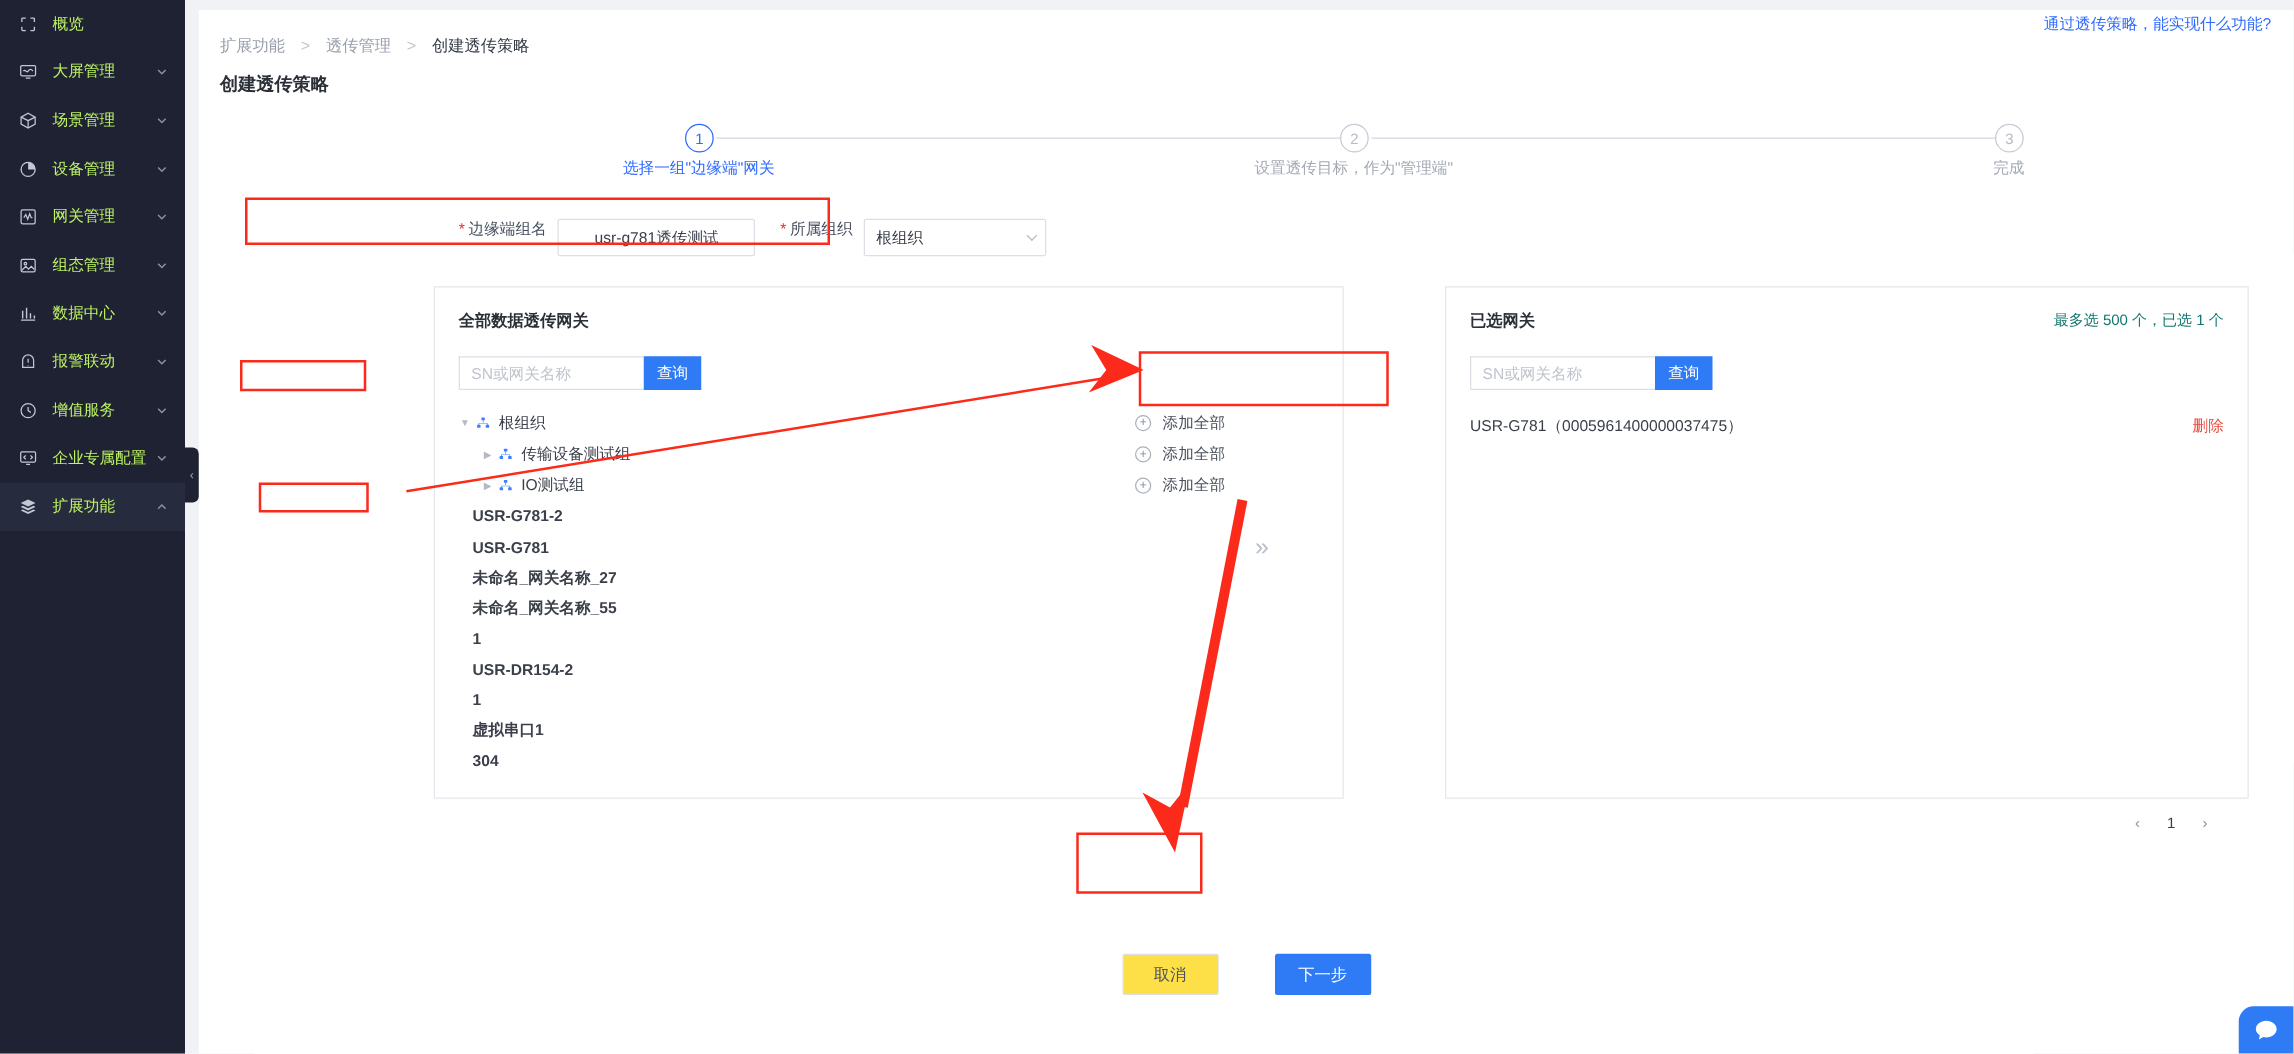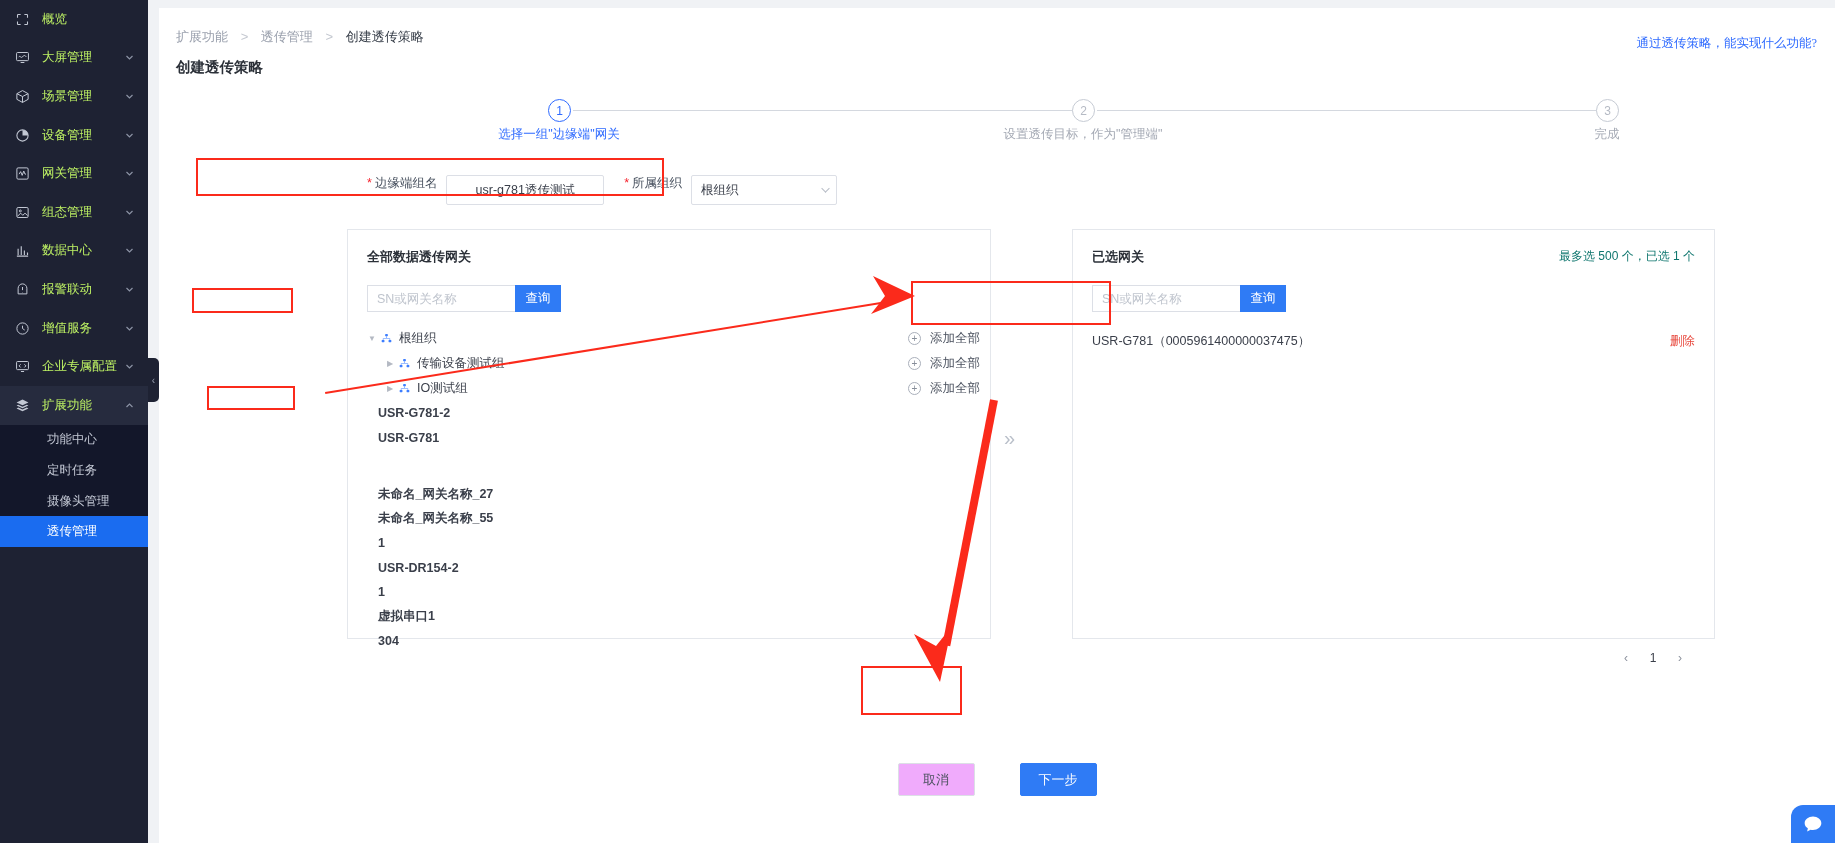--- a/index.html
+++ b/index.html
@@ -76,22 +76,22 @@
     overflow: hidden;
   }
   .card {
     background: #fff;
     width: 1676px;
     height: 835px;
     position: relative;
     padding: 0;
   }
   .help-link {
-    position: absolute; right: 18px; top: 27px;
-    color: #2f6bff; font-size: 12.5px; cursor: pointer; font-family: Liberation Serif, serif;
+    position: absolute; right: 18px; top: 3px;
+    color: #2f6bff; font-size: 12.5px; cursor: pointer;
   }
   .breadcrumb {
     padding: 20px 0 0 17px;
     font-size: 13px; color: #9aa0ad;
   }
   .breadcrumb .crumb { cursor: pointer; }
   .breadcrumb .crumb.last { color: #333a45; cursor: default; }
   .breadcrumb .sep { margin: 0 9px; color: #c4c8d0; }
   .page-title {
     padding: 12px 0 0 17px;
@@ -165,21 +165,21 @@
     position: relative;
     margin-top: 22px;
     padding-left: 188px;
     display: flex;
   }
   .panel {
     border: 1px solid #e4e7ec;
     background: #fff;
     position: relative;
   }
-  .panel-left { width: 644px; height: 410px; }
+  .panel-left { width: 728px; height: 410px; }
   .panel-right { width: 643px; height: 410px; margin-left: 81px; }
   .panel-title {
     font-size: 13px; color: #2b3038; font-weight: bold;
     padding: 18px 0 0 19px;
   }
   .panel-note {
     position: absolute; right: 19px; top: 18px;
     font-size: 12px; color: #0f766e;
   }
   .search-row { display: flex; padding: 19px 0 0 19px; }
@@ -262,21 +262,21 @@
   
   .footer {
     position: absolute; left: 0; right: 0; bottom: 47px;
     display: flex; justify-content: center; gap: 0;
   }
   .btn {
     height: 33px; min-width: 77px;
     font-size: 13px; cursor: pointer; border-radius: 2px;
     font-family: "Liberation Sans", sans-serif;
   }
-  .btn-cancel { background: #f0abfc; border: 1px solid #dcdfe6; color: #4a515e; }
+  .btn-cancel { background: #fde047; border: 1px solid #dcdfe6; color: #4a515e; }
   .btn-next { background: #2f7bf5; border: 1px solid #2f7bf5; color: #fff; margin-left: 45px; }
 
   
   .redbox { position: absolute; border: 2.5px solid #fb2a1b; pointer-events: none; z-index: 40; }
   .redline { position: absolute; background: #fb2a1b; transform-origin: 0 0; pointer-events: none; z-index: 40; }
   .redarrow { position: absolute; pointer-events: none; z-index: 41; }
 
   
   .chat-bubble {
     position: absolute; right: 0px; bottom: 0px;
@@ -438,26 +438,20 @@
               <path d="M2.5 16.6L12 21l9.5-4.4-2.7-1.3L12 18.5 5.2 15.3z"></path>
             </svg>
           </span>
           <span class="lbl">扩展功能</span>
           <span class="chev">
             <svg viewBox="0 0 12 12">
               <polyline points="2,8 6,4 10,8"></polyline>
             </svg>
           </span>
         </div>
-      </div>
-    <div class="subnav" id="subnav-list">
-        <div class="subnav-item">功能中心</div>
-        <div class="subnav-item">定时任务</div>
-        <div class="subnav-item">摄像头管理</div>
-        <div class="subnav-item active">透传管理</div>
       </div>
   </aside>
   <div class="collapse-handle">‹</div>
 
   <main class="main">
     <div class="card">
 
       <div class="help-link">通过透传策略，能实现什么功能?</div>
 
       <div class="breadcrumb">
@@ -555,21 +549,21 @@
                   </svg>
                 </span>
                 <span>IO测试组</span>
                 <span class="add-all">
                   <span class="plus">+</span>
                   <span>添加全部</span>
                 </span>
               </div>
               <div class="leaf-row" style="height: 24.5px;">USR-G781-2</div>
               <div class="leaf-row" style="height: 24.5px;">USR-G781</div>
-              <div class="leaf-row" style="height: 24.5px; margin-top: 32px;">未命名_网关名称_27</div>
+              <div class="leaf-row" style="height: 24.5px;">未命名_网关名称_27</div>
               <div class="leaf-row" style="height: 24.5px;">未命名_网关名称_55</div>
               <div class="leaf-row" style="height: 24.5px;">1</div>
               <div class="leaf-row" style="height: 24.5px;">USR-DR154-2</div>
               <div class="leaf-row" style="height: 24.5px;">1</div>
               <div class="leaf-row" style="height: 24.5px;">虚拟串口1</div>
               <div class="leaf-row" style="height: 24.5px;">304</div>
             </div>
         </section>
 
         <div class="move-arrow">»</div>

